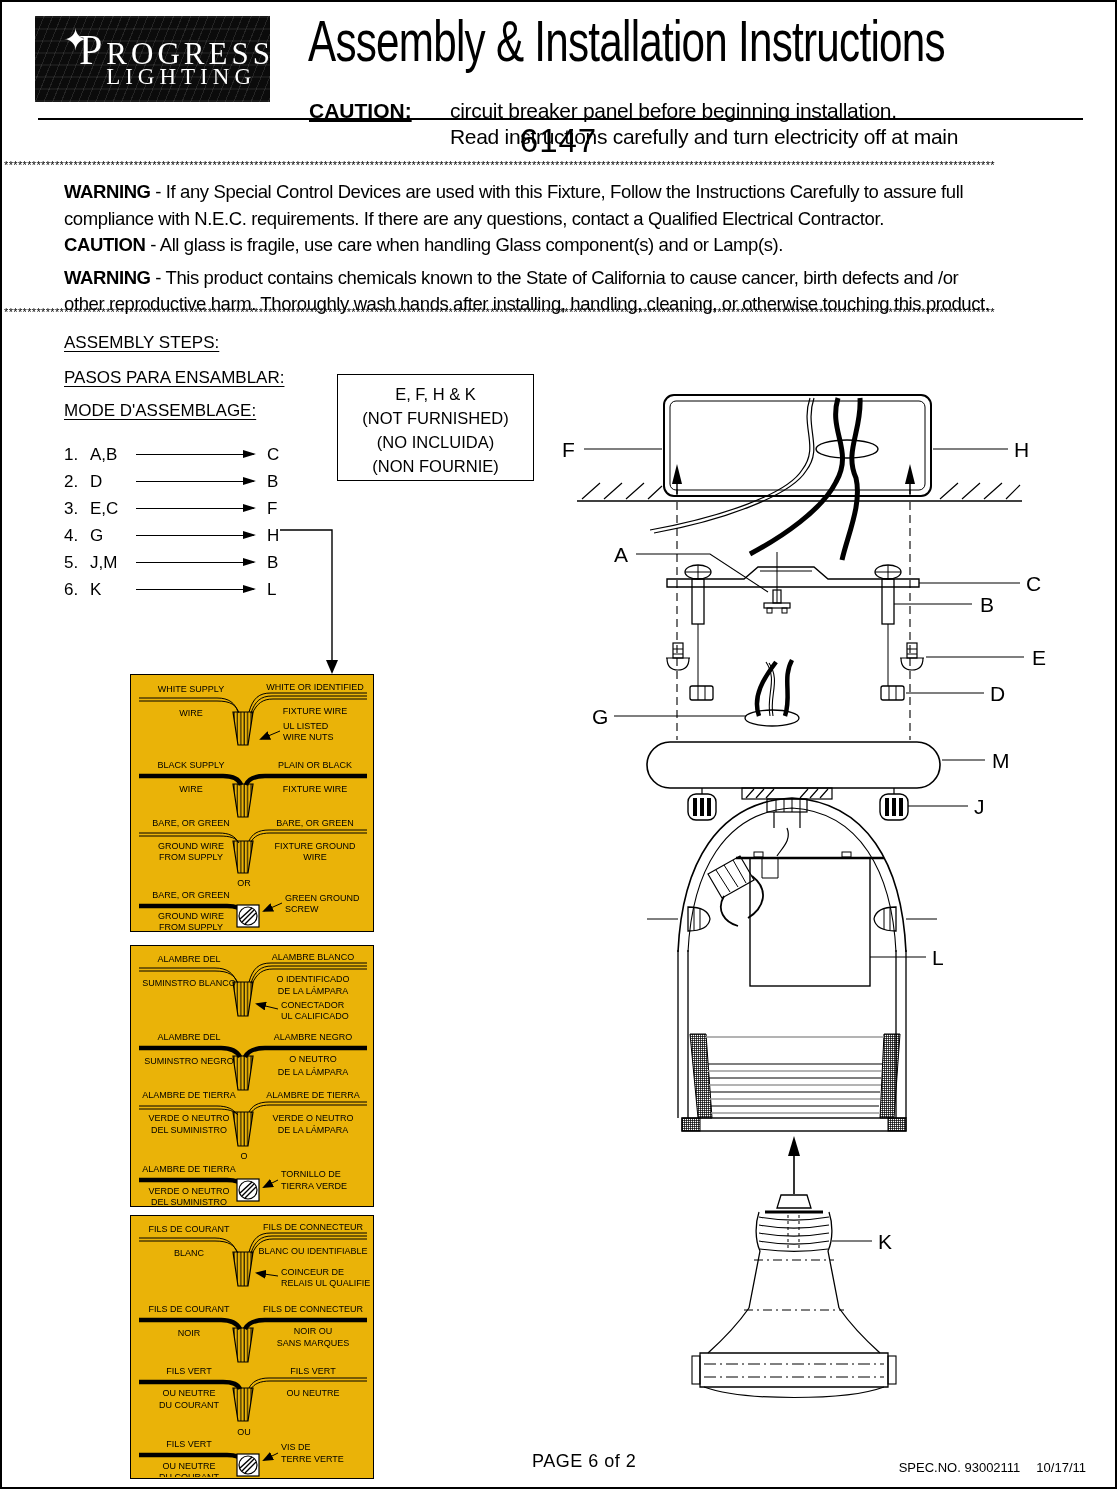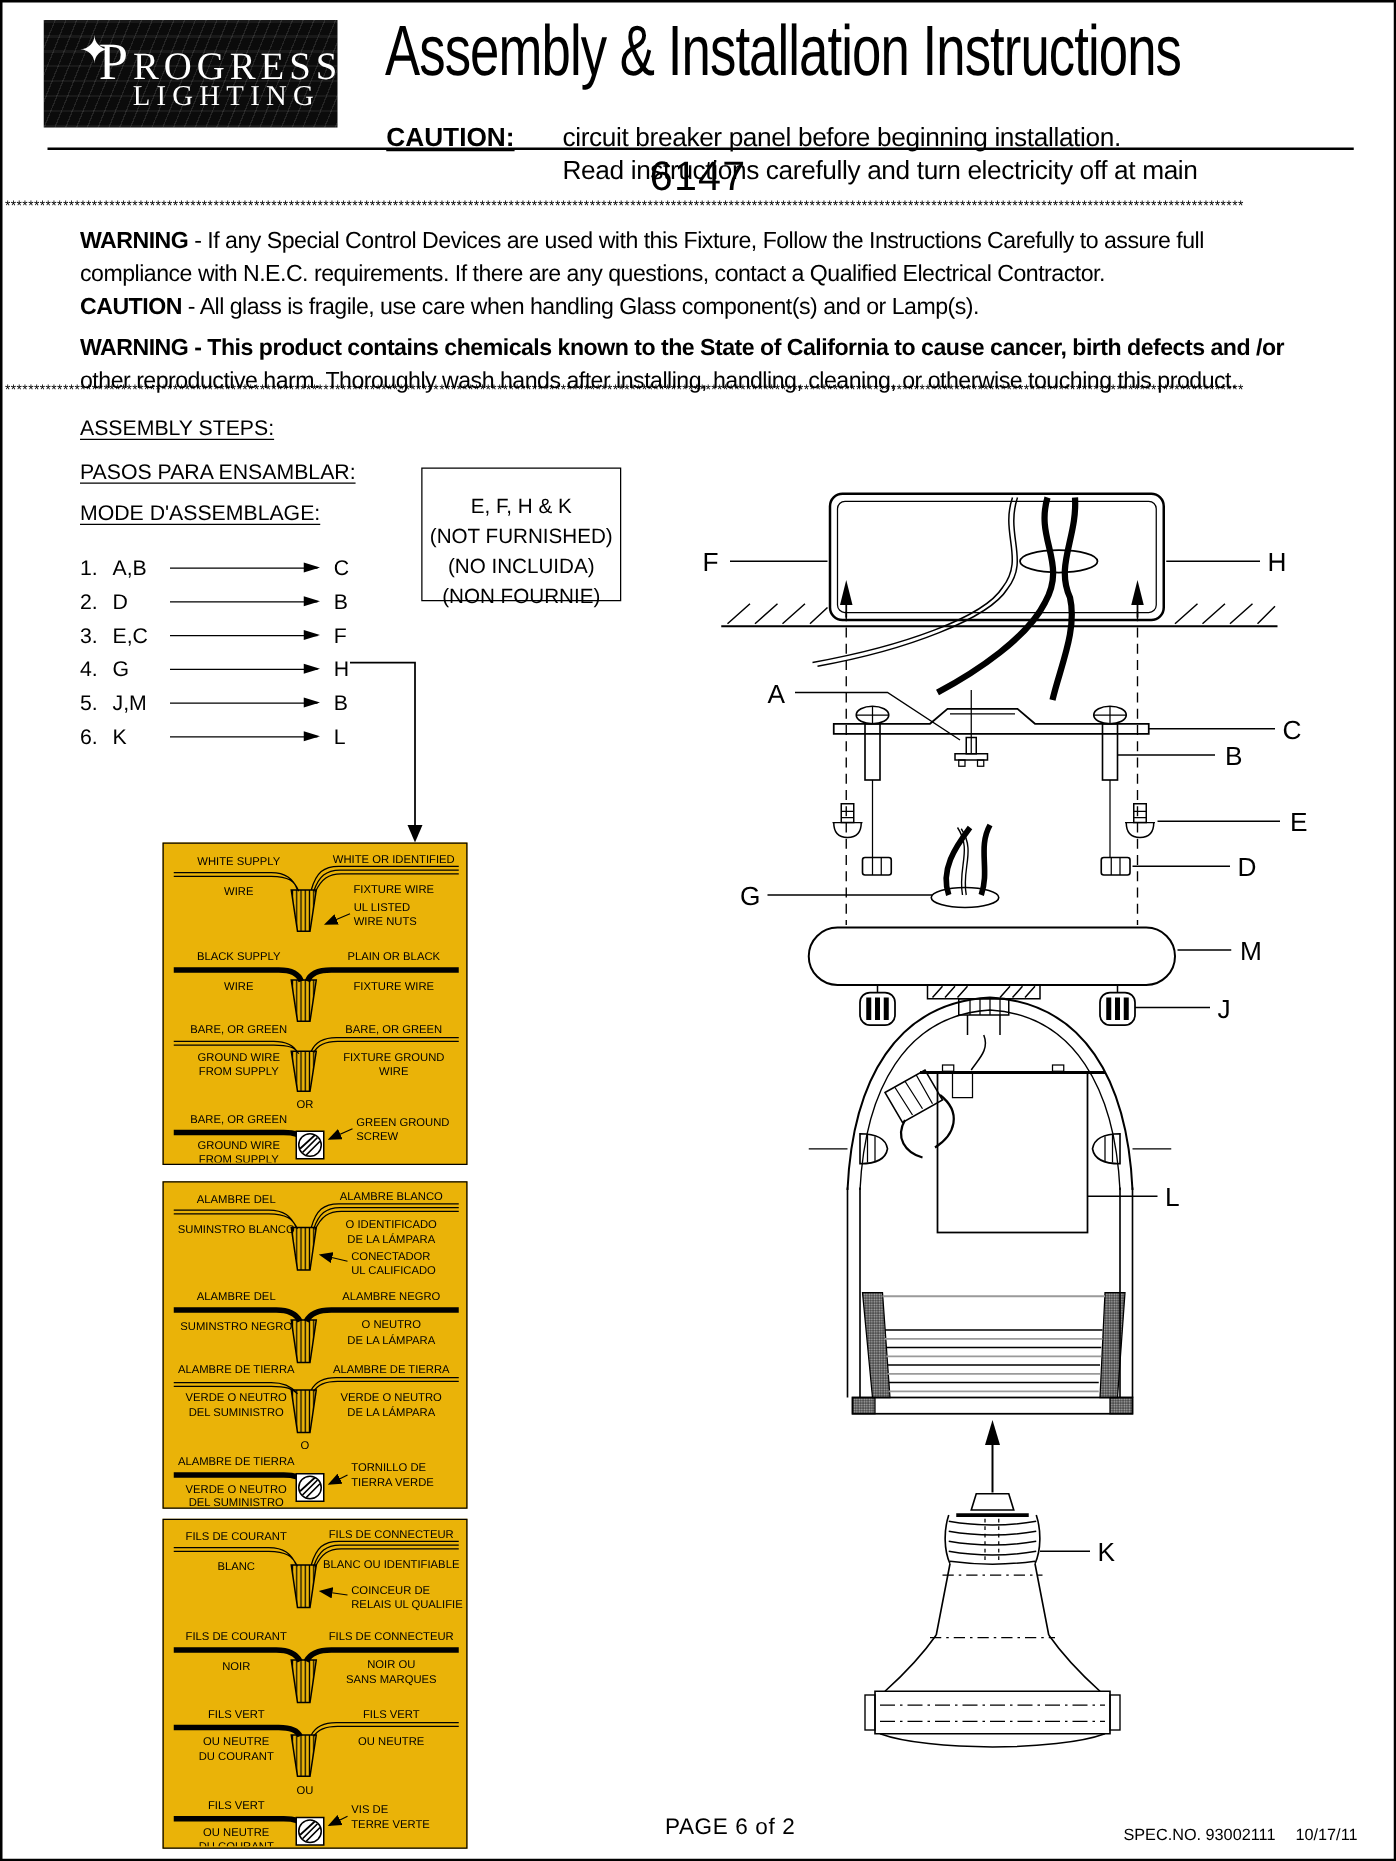--- a/index.html
+++ b/index.html
@@ -20,33 +20,33 @@
   .logo-l2{position:absolute;right:14px;top:48px;font-size:23px;letter-spacing:5px;}
   .title{left:306px;top:10px;font-size:57px;line-height:1.05;letter-spacing:-1px;
          transform:scaleX(.74);transform-origin:left top;white-space:nowrap;}
   .cap-label{left:307px;top:97px;font-size:21px;font-weight:bold;text-decoration:underline;}
   .cap-text{left:448px;top:96px;font-size:21px;line-height:26px;letter-spacing:-.3px;}
   .rule{left:36px;top:116px;width:1045px;border-top:2px solid #000;height:0;}
   .model{left:0;top:120px;width:100%;text-align:center;font-size:33px;letter-spacing:1px;}
   .stars{left:2px;top:0;width:1113px;font-size:11px;letter-spacing:.35px;white-space:nowrap;overflow:hidden;}
   
   .warnblock{left:62px;top:177px;width:1000px;font-size:18.5px;letter-spacing:-.4px;line-height:26.5px;}
-  .warnblock .gap{margin-top:6px;font-weight:bold;}
+  .warnblock .gap{margin-top:6px;}
   
   .lhead{left:62px;font-size:17px;text-decoration:underline;text-underline-offset:3px;}
   .steps{left:62px;top:439px;font-size:17px;}
   .steprow{display:flex;align-items:center;height:27px;}
   .sn{width:26px;}
   .sf{width:46px;}
   .sarrow{position:relative;width:118px;height:0;border-top:1.6px solid #000;}
   .sarrow:after{content:"";position:absolute;right:-2px;top:-5.4px;width:0;height:0;
     border-left:13px solid #000;border-top:4.6px solid transparent;border-bottom:4.6px solid transparent;}
   .st{margin-left:13px;}
-  .nfbox{left:335px;top:372px;width:160px;height:107px;border:1.6px solid #000;
-         text-align:center;font-size:16.5px;line-height:24px;padding-top:18px;box-sizing:border-box;}
+  .nfbox{left:335px;top:372px;width:197px;height:107px;border:1.6px solid #000;
+         text-align:center;font-size:16.5px;line-height:24px;padding-top:7px;box-sizing:border-box;}
   .wbox{left:128px;width:244px;border:1.6px solid #000;box-sizing:border-box;background:#eab308;}
   .wbox svg{display:block;}
   .wt{font:9px "Liberation Sans",sans-serif;fill:#000;}
   .dlt{font:21px "Liberation Sans",sans-serif;fill:#000;}
   .footer-page{left:530px;top:1449px;font-size:18px;letter-spacing:.5px;}
   .footer-spec{right:29px;top:1458px;font-size:13px;display:flex;gap:16px;}
   svg .ln{stroke:#000;fill:none;}
 </style>
 </head>
 <body>

